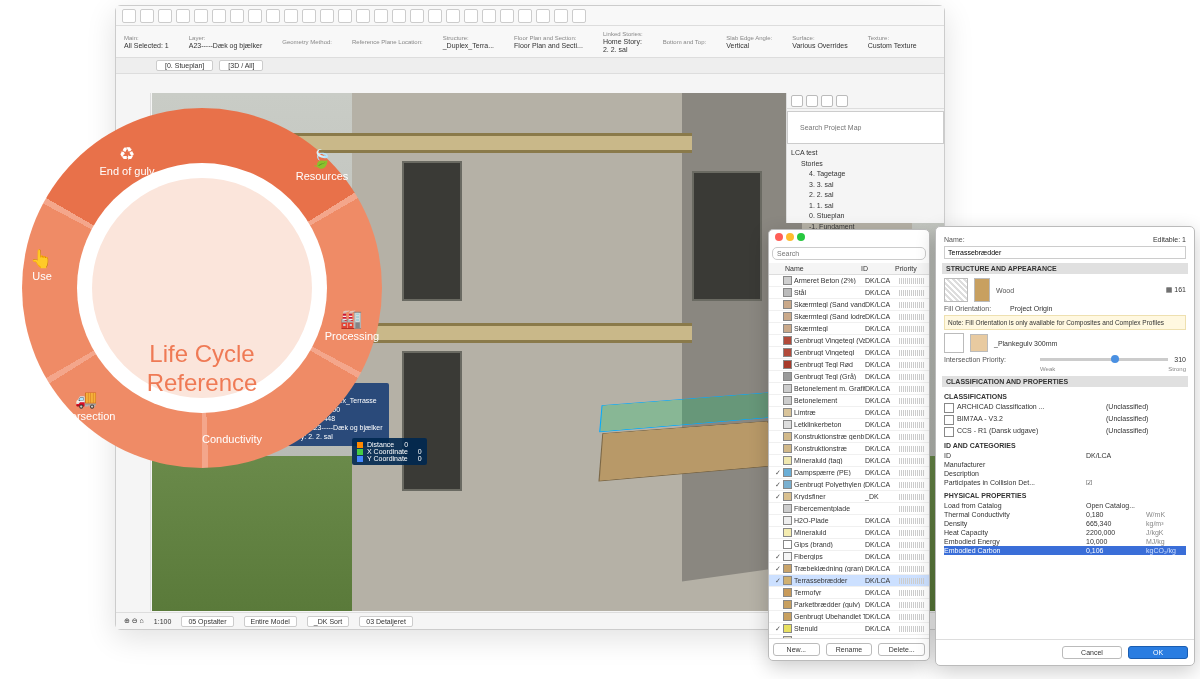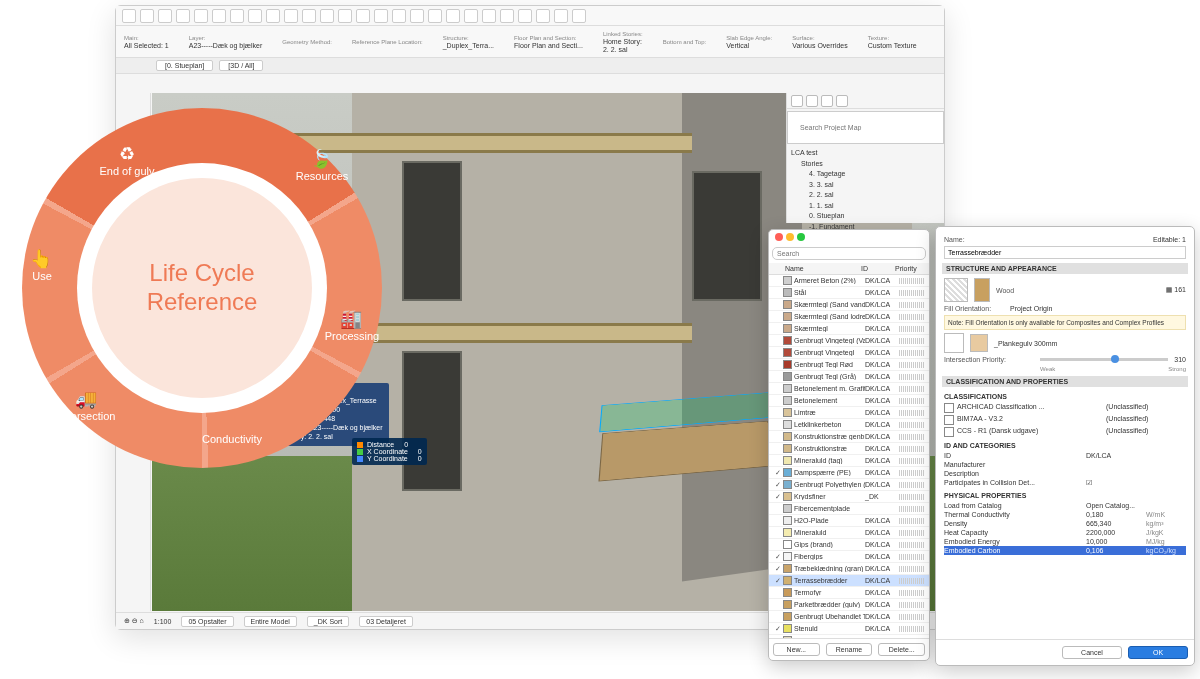--- a/index.html
+++ b/index.html
@@ -75,21 +75,21 @@
   .prop-row.hl{background:#3a6ed8;color:#fff;}
   .prop-row.hl .pu{color:#cfe0ff;}
   .cb{width:10px;height:10px;border:1px solid #888;display:inline-block;margin-right:3px;vertical-align:middle;}
   .bm-set .ft{display:flex;justify-content:flex-end;gap:6px;padding:6px;border-top:1px solid #ddd;}
   .okbtn{background:#2a7de1;color:#fff;border:1px solid #1a5db1;}
 
   
   .lca-wrap{position:absolute;left:22px;top:108px;width:360px;height:360px;z-index:20;}
   .ring{position:absolute;inset:0;border-radius:50%;background:conic-gradient(#e8714a 0deg 58deg,#f4a68b 58deg 60deg,#ef8b66 60deg 118deg,#f4a68b 118deg 120deg,#ef8b66 120deg 178deg,#f4a68b 178deg 180deg,#ef8b66 180deg 238deg,#f4a68b 238deg 240deg,#ef8b66 240deg 298deg,#f4a68b 298deg 300deg,#e8714a 300deg 360deg);}
   .ring-inner-gap{position:absolute;inset:55px;border-radius:50%;background:#fff;}
-  .ring-inner{position:absolute;inset:70px;border-radius:50%;background:#fbe5db;display:flex;align-items:center;justify-content:center;text-align:center;}
+  .ring-inner{position:absolute;inset:70px;border-radius:50%;background:#fbe5db;display:flex;align-items:flex-end;justify-content:center;text-align:center;}
   .ring-inner span{color:#ef7a55;font-size:24px;font-weight:500;line-height:1.2;}
   .seg{position:absolute;left:50%;top:50%;color:#fff;font-size:11px;font-weight:500;transform-origin:0 0;text-align:center;width:100px;margin-left:-50px;pointer-events:none;}
 </style>
 </head>
 <body>
 
 <div class="app-window">
   <div class="toolbar">
     <div class="tbtn"></div>
       <div class="tbtn"></div>

